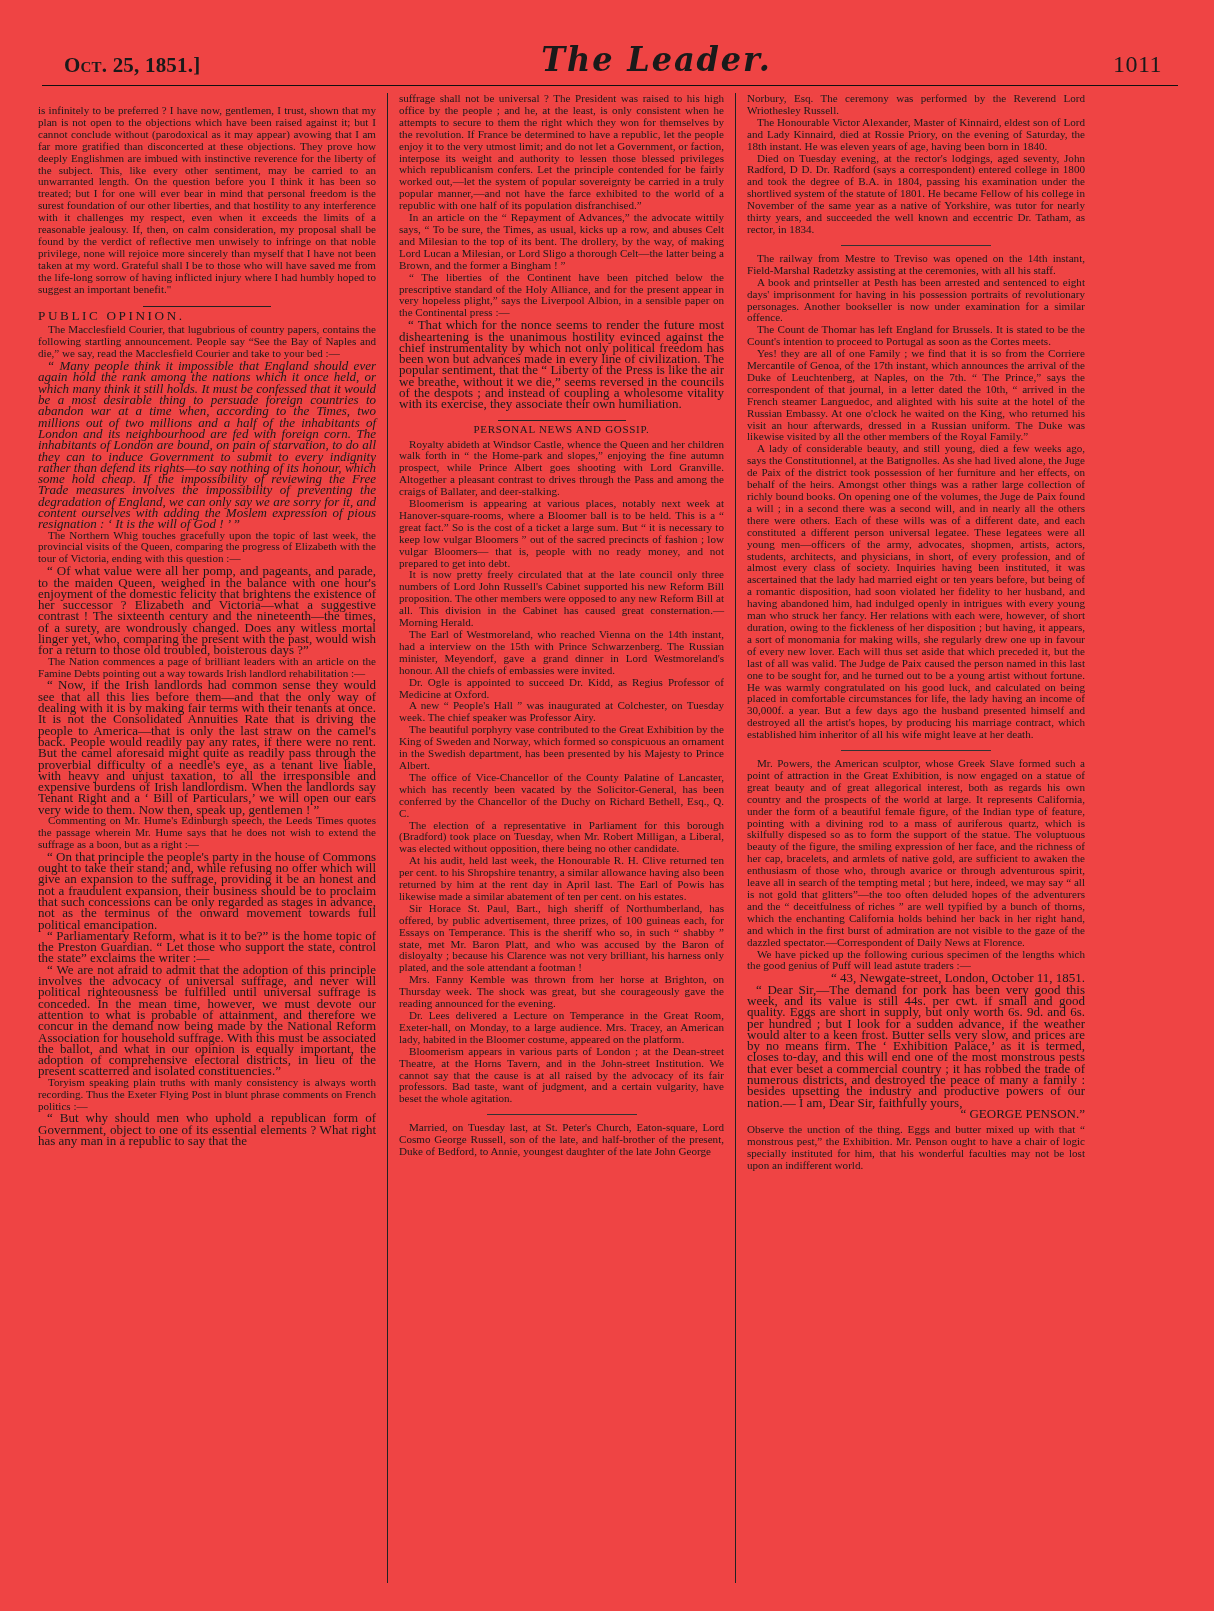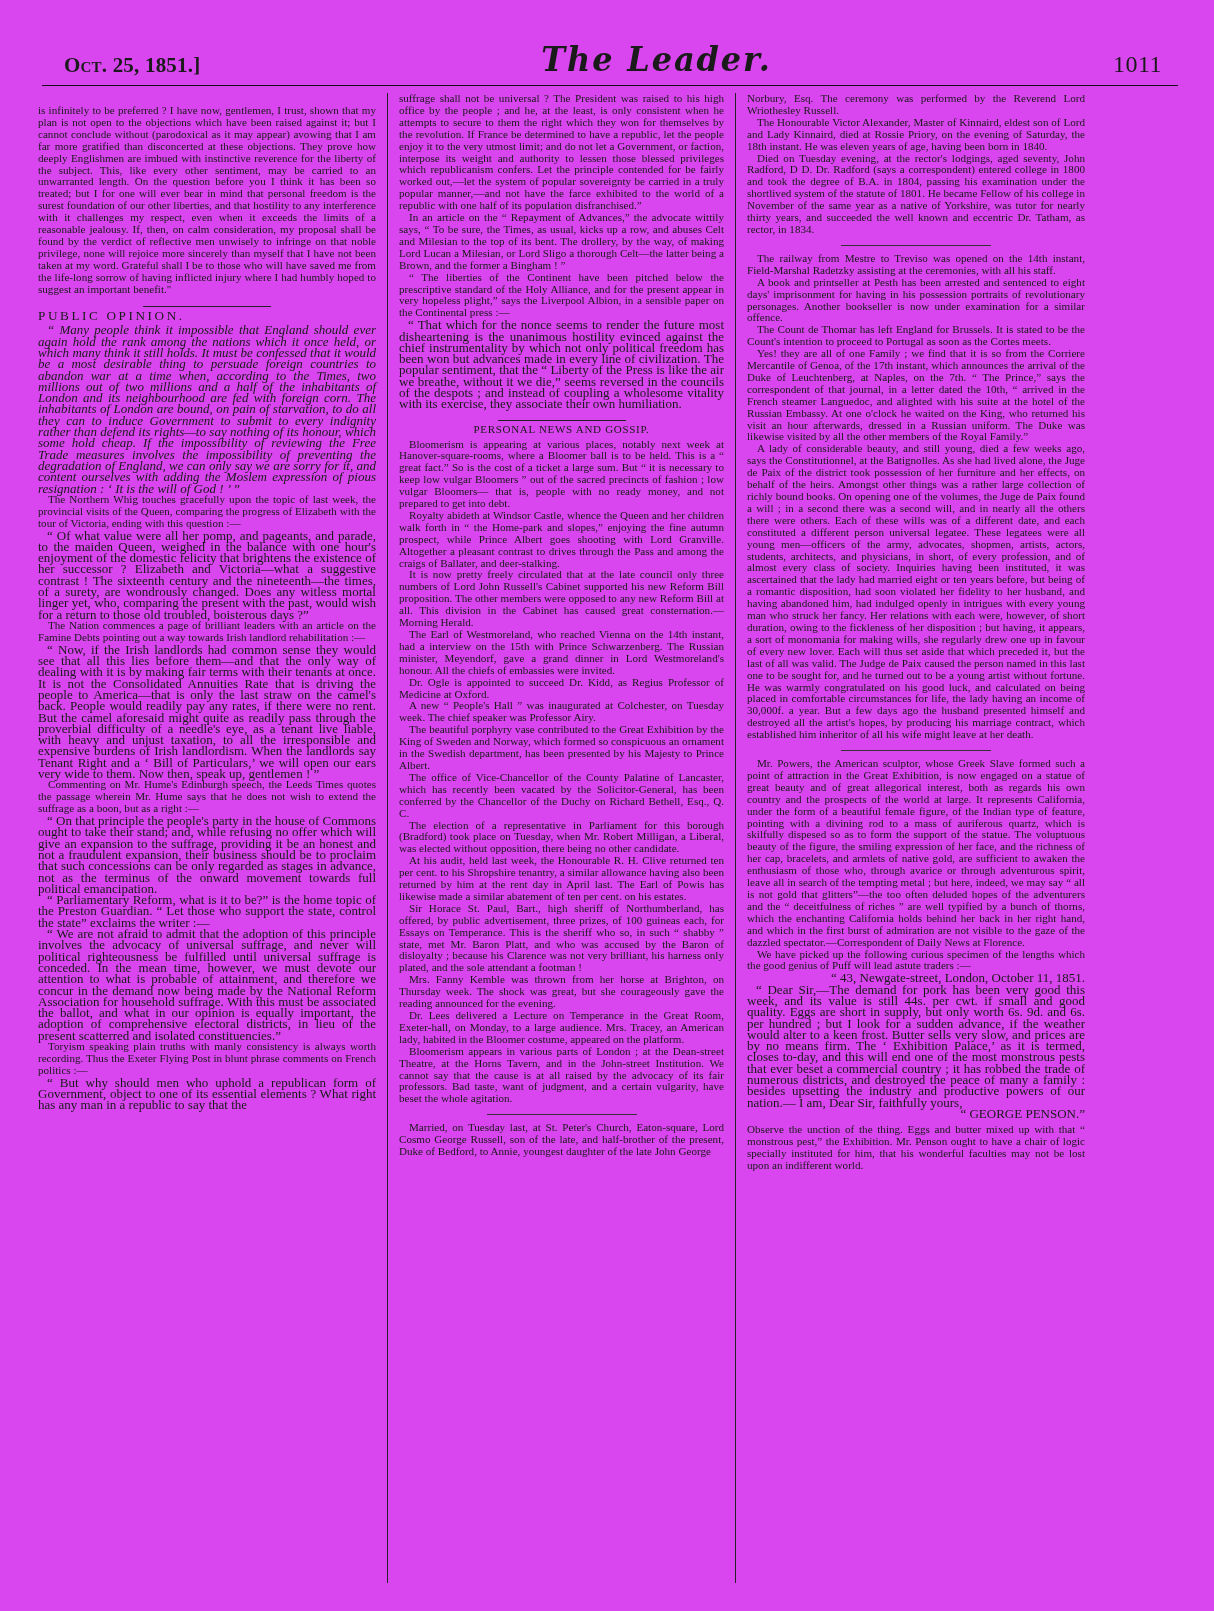--- a/index.html
+++ b/index.html
@@ -13,21 +13,21 @@
     font-family: "Liberation Serif", "DejaVu Serif", serif;
     color: #1a1a1a;
     overflow: hidden;
   }
   .page {
     position: relative;
     width: 1214px;
     height: 1611px;
     box-sizing: border-box;
     padding: 34px 32px 8px 38px;
-    background: #d946ef;
+    background: #ef4444;
   }
 
   
   .masthead {
     display: flex;
     align-items: flex-end;
     justify-content: space-between;
     height: 46px;
     padding: 0 6px 0 26px;
   }
@@ -147,20 +147,21 @@
   <hr class="masthead-rule">
 
   <div class="columns">
 
     <div class="col col-1">
       <p class="noindent">is infinitely to be preferred ?  I have now, gentlemen, I trust, shown that my plan is not open to the objections which have been raised against it; but I cannot conclude without (parodoxical as it may appear) avowing that I am far more gratified than disconcerted at these objections.  They prove how deeply Englishmen are imbued with instinctive reverence for the liberty of the subject.  This, like every other sentiment, may be carried to an unwarranted length.  On the question before you I think it has been so treated; but I for one will ever bear in mind that personal freedom is the surest foundation of our other liberties, and that hostility to any interference with it challenges my respect, even when it exceeds the limits of a reasonable jealousy.  If, then, on calm consideration, my proposal shall be found by the verdict of reflective men unwisely to infringe on that noble privilege, none will rejoice more sincerely than myself that I have not been taken at my word. Grateful shall I be to those who will have saved me from the life-long sorrow of having inflicted injury where I had humbly hoped to suggest an important benefit."</p>
 
       <hr class="sec-rule">
       <div class="sec-head">PUBLIC OPINION.</div>
 
+      <p>The Macclesfield Courier, that lugubrious of country papers, contains the following startling announcement.  People say “See the Bay of Naples and die,” we say, read the Macclesfield Courier and take to your bed :—</p>
       <p class="quote it">“ Many people think it impossible that England should ever again hold the rank among the nations which it once held, or which many think it still holds.  It must be confessed that it would be a most desirable thing to persuade foreign countries to abandon war at a time when, according to the Times, two millions out of two millions and a half of the inhabitants of London and its neighbourhood are fed with foreign corn.  The inhabitants of London are bound, on pain of starvation, to do all they can to induce Government to submit to every indignity rather than defend its rights—to say nothing of its honour, which some hold cheap.  If the impossibility of reviewing the Free Trade measures involves the impossibility of preventing the degradation of England, we can only say we are sorry for it, and content ourselves with adding the Moslem expression of pious resignation : ‘ It is the will of God ! ’ ”</p>
       <p>The Northern Whig touches gracefully upon the topic of last week, the provincial visits of the Queen, comparing the progress of Elizabeth with the tour of Victoria, ending with this question :—</p>
       <p class="quote">“ Of what value were all her pomp, and pageants, and parade, to the maiden Queen, weighed in the balance with one hour's enjoyment of the domestic felicity that brightens the existence of her successor ?  Elizabeth and Victoria—what a suggestive contrast !  The sixteenth century and the nineteenth—the times, of a surety, are wondrously changed.  Does any witless mortal linger yet, who, comparing the present with the past, would wish for a return to those old troubled, boisterous days ?”</p>
       <p>The Nation commences a page of brilliant leaders with an article on the Famine Debts pointing out a way towards Irish landlord rehabilitation :—</p>
       <p class="quote">“ Now, if the Irish landlords had common sense they would see that all this lies before them—and that the only way of dealing with it is by making fair terms with their tenants at once.  It is not the Consolidated Annuities Rate that is driving the people to America—that is only the last straw on the camel's back.  People would readily pay any rates, if there were no rent. But the camel aforesaid might quite as readily pass through the proverbial difficulty of a needle's eye, as a tenant live liable, with heavy and unjust taxation, to all the irresponsible and expensive burdens of Irish landlordism.  When the landlords say Tenant Right and a ‘ Bill of Particulars,’ we will open our ears very wide to them.  Now then, speak up, gentlemen ! ”</p>
       <p>Commenting on Mr. Hume's Edinburgh speech, the Leeds Times quotes the passage wherein Mr. Hume says that he does not wish to extend the suffrage as a boon, but as a right :—</p>
       <p class="quote">“ On that principle the people's party in the house of Commons ought to take their stand; and, while refusing no offer which will give an expansion to the suffrage, providing it be an honest and not a fraudulent expansion, their business should be to proclaim that such concessions can be only regarded as stages in advance, not as the terminus of the onward movement towards full political emancipation.</p>
       <p class="quote">“ Parliamentary Reform, what is it to be?” is the home topic of the Preston Guardian.  “ Let those who support the state, control the state” exclaims the writer :—</p>
       <p class="quote">“ We are not afraid to admit that the adoption of this principle involves the advocacy of universal suffrage, and never will political righteousness be fulfilled until universal suffrage is conceded.  In the mean time, however, we must devote our attention to what is probable of attainment, and therefore we concur in the demand now being made by the National Reform Association for household suffrage.  With this must be associated the ballot, and what in our opinion is equally important, the adoption of comprehensive electoral districts, in lieu of the present scatterred and isolated constituencies.”</p>
       <p>Toryism speaking plain truths with manly consistency is always worth recording.  Thus the Exeter Flying Post in blunt phrase comments on French politics :—</p>
@@ -169,22 +170,22 @@
 
     <div class="col col-2">
       <p class="noindent">suffrage shall not be universal ?  The President was raised to his high office by the people ; and he, at the least, is only consistent when he attempts to secure to them the right which they won for themselves by the revolution. If France be determined to have a republic, let the people enjoy it to the very utmost limit; and do not let a Government, or faction, interpose its weight and authority to lessen those blessed privileges which republicanism confers.  Let the principle contended for be fairly worked out,—let the system of popular sovereignty be carried in a truly popular manner,—and not have the farce exhibited to the world of a republic with one half of its population disfranchised.”</p>
       <p>In an article on the “ Repayment of Advances,” the advocate wittily says, “ To be sure, the Times, as usual, kicks up a row, and abuses Celt and Milesian to the top of its bent.  The drollery, by the way, of making Lord Lucan a Milesian, or Lord Sligo a thorough Celt—the latter being a Brown, and the former a Bingham ! ”</p>
       <p>“ The liberties of the Continent have been pitched below the prescriptive standard of the Holy Alliance, and for the present appear in very hopeless plight,” says the Liverpool Albion, in a sensible paper on the Continental press :—</p>
       <p class="quote">“ That which for the nonce seems to render the future most disheartening is the unanimous hostility evinced against the chief instrumentality by which not only political freedom has been won but advances made in every line of civilization.  The popular sentiment, that the “ Liberty of the Press is like the air we breathe, without it we die,” seems reversed in the councils of the despots ; and instead of coupling a wholesome vitality with its exercise, they associate their own humiliation.</p>
 
       <hr class="sec-rule">
       <div class="sec-head-sm">PERSONAL NEWS AND GOSSIP.</div>
 
+      <p>Royalty abideth at Windsor Castle, whence the Queen and her children walk forth in “ the Home-park and slopes,” enjoying the fine autumn prospect, while Prince Albert goes shooting with Lord Granville. Altogether a pleasant contrast to drives through the Pass and among the craigs of Ballater, and deer-stalking.</p>
       <p>Bloomerism is appearing at various places, notably next week at Hanover-square-rooms, where a Bloomer ball is to be held.  This is a “ great fact.” So is the cost of a ticket a large sum.  But “ it is necessary to keep low vulgar Bloomers ” out of the sacred precincts of fashion ; low vulgar Bloomers— that is, people with no ready money, and not prepared to get into debt.</p>
-      <p>Royalty abideth at Windsor Castle, whence the Queen and her children walk forth in “ the Home-park and slopes,” enjoying the fine autumn prospect, while Prince Albert goes shooting with Lord Granville. Altogether a pleasant contrast to drives through the Pass and among the craigs of Ballater, and deer-stalking.</p>
       <p>It is now pretty freely circulated that at the late council only three numbers of Lord John Russell's Cabinet supported his new Reform Bill proposition.  The other members were opposed to any new Reform Bill at all. This division in the Cabinet has caused great consternation.—Morning Herald.</p>
       <p>The Earl of Westmoreland, who reached Vienna on the 14th instant, had a interview on the 15th with Prince Schwarzenberg.  The Russian minister, Meyendorf, gave a grand dinner in Lord Westmoreland's honour.  All the chiefs of embassies were invited.</p>
       <p>Dr. Ogle is appointed to succeed Dr. Kidd, as Regius Professor of Medicine at Oxford.</p>
       <p>A new “ People's Hall ” was inaugurated at Colchester, on Tuesday week.  The chief speaker was Professor Airy.</p>
       <p>The beautiful porphyry vase contributed to the Great Exhibition by the King of Sweden and Norway, which formed so conspicuous an ornament in the Swedish department, has been presented by his Majesty to Prince Albert.</p>
       <p>The office of Vice-Chancellor of the County Palatine of Lancaster, which has recently been vacated by the Solicitor-General, has been conferred by the Chancellor of the Duchy on Richard Bethell, Esq., Q. C.</p>
       <p>The election of a representative in Parliament for this borough (Bradford) took place on Tuesday, when Mr. Robert Milligan, a Liberal, was elected without opposition, there being no other candidate.</p>
       <p>At his audit, held last week, the Honourable R. H. Clive returned ten per cent. to his Shropshire tenantry, a similar allowance having also been returned by him at the rent day in April last.  The Earl of Powis has likewise made a similar abatement of ten per cent. on his estates.</p>
       <p>Sir Horace St. Paul, Bart., high sheriff of Northumberland, has offered, by public advertisement, three prizes, of 100 guineas each, for Essays on Temperance.  This is the sheriff who so, in such “ shabby ” state, met Mr. Baron Platt, and who was accused by the Baron of disloyalty ; because his Clarence was not very brilliant, his harness only plated, and the sole attendant a footman !</p>
       <p>Mrs. Fanny Kemble was thrown from her horse at Brighton, on Thursday week.  The shock was great, but she courageously gave the reading announced for the evening.</p>

